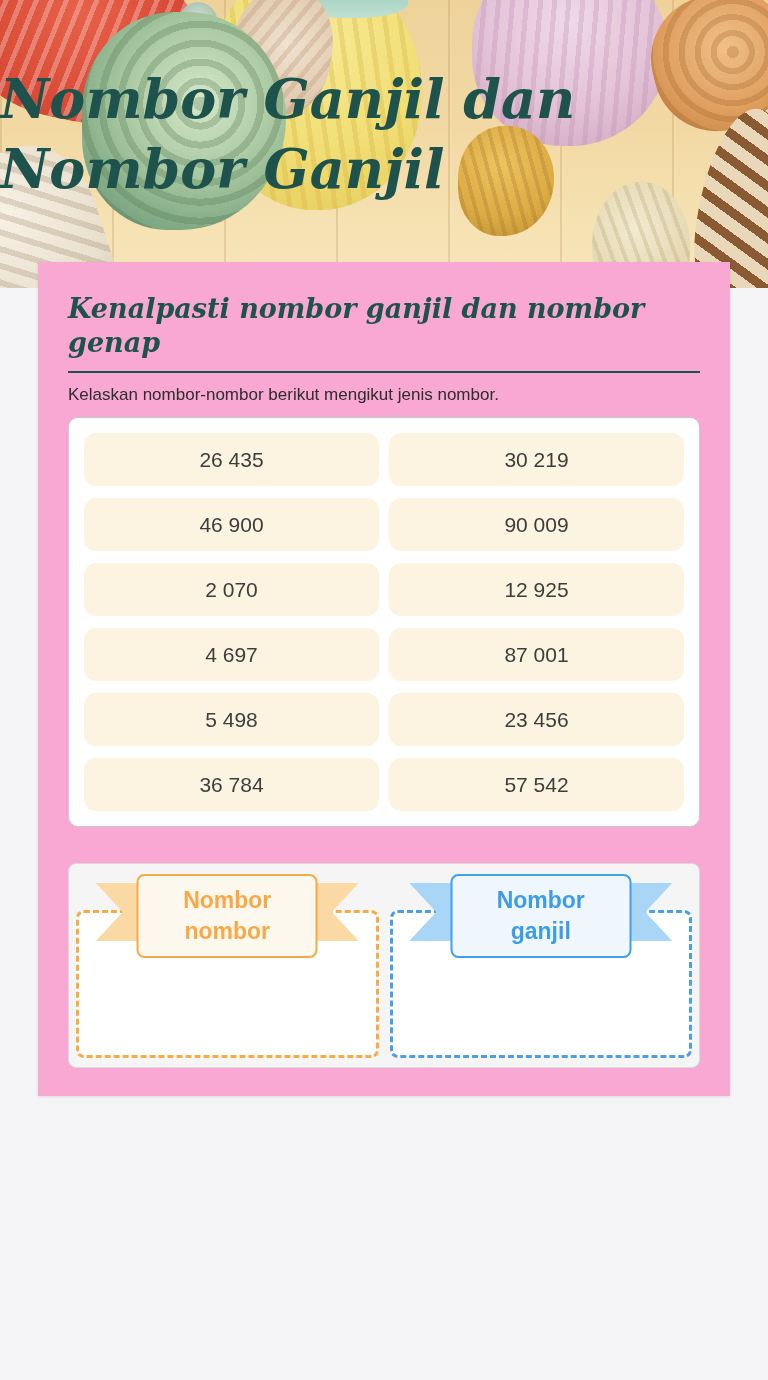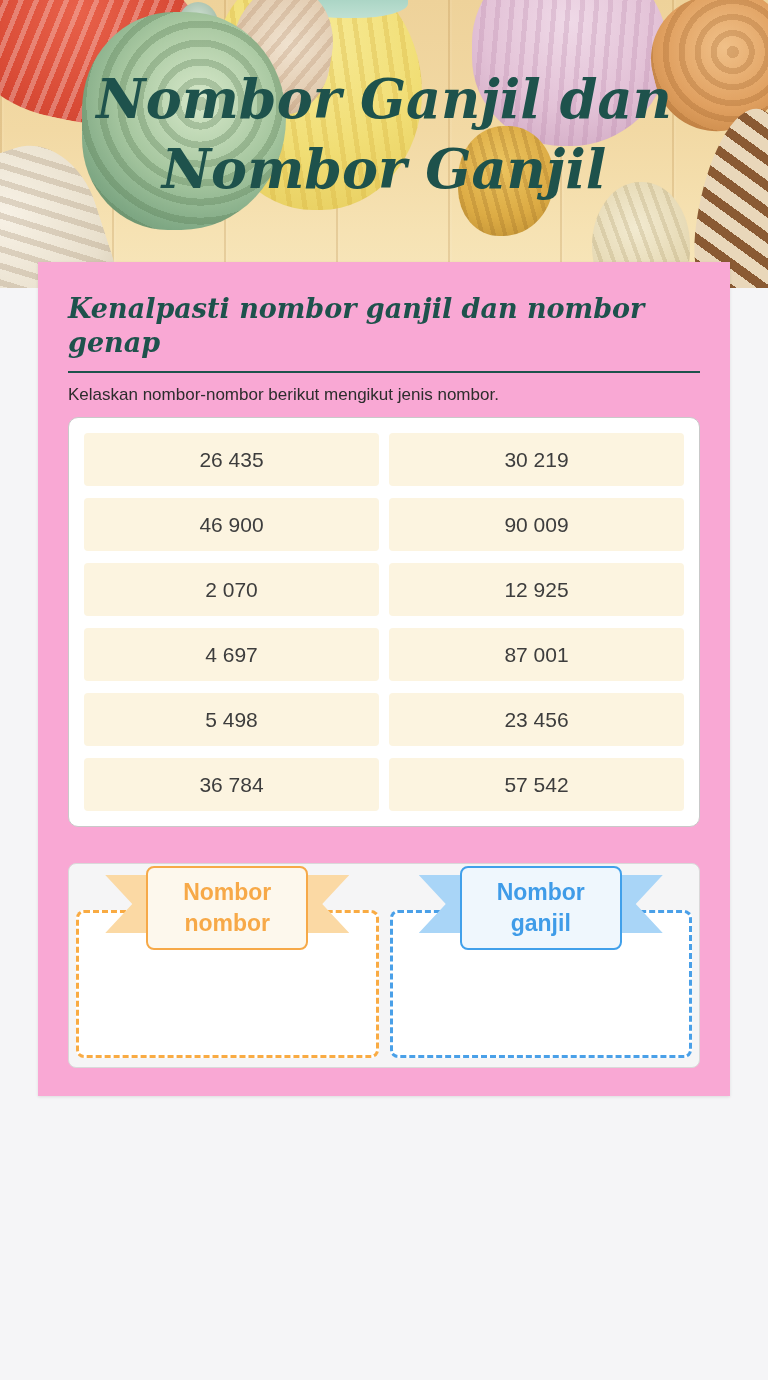--- a/index.html
+++ b/index.html
@@ -95,21 +95,20 @@
   }
   .shell-brown-cone {
     left: 698px; top: 108px; width: 92px; height: 212px;
     background:
       repeating-linear-gradient(28deg, #8a5a33 0 9px, #e9d7ba 9px 21px);
     border-radius: 50% 50% 50% 50% / 58% 58% 42% 42%;
     transform: rotate(8deg);
   }
   .hero-title {
     position: absolute; left: 0; top: 64px; width: 100%; z-index: 3;
-    text-align: center;
     font-family: "DejaVu Serif", serif; font-style: italic; font-weight: 700;
     font-size: 54px; line-height: 70px; color: #1e524c;
   }
 
   
   .card {
     position: relative; z-index: 2;
     width: 692px; margin: -26px auto 0;
     background: #f9a8d4;
     padding: 30px 30px 28px;
@@ -126,21 +125,21 @@
   }
 
   .tiles-panel {
     background: #fff;
     border: 1px solid #c9c9c9; border-radius: 10px;
     padding: 15px;
     display: grid; grid-template-columns: 1fr 1fr; gap: 12px 10px;
     margin-bottom: 36px;
   }
   .tile {
-    height: 53px; border: none; border-radius: 4px;
+    height: 53px; border: none; border-radius: 12px;
     background: #fcf4e0;
     display: flex; align-items: center; justify-content: center;
     font-family: "Liberation Sans", sans-serif;
     font-size: 21px; color: #3d3d3d;
     cursor: grab;
   }
 
   
   .drop-panel {
     background: #f5f5f6;
@@ -150,22 +149,22 @@
   }
   .zone-col { flex: 1; position: relative; padding-top: 46px; }
   .dropzone {
     height: 148px; background: #ffffff;
     border: 3px dashed; border-radius: 8px;
   }
   .zone-genap .dropzone { border-color: #f9ab43; }
   .zone-ganjil .dropzone { border-color: #4aa0e8; }
 
   .ribbon {
-    position: absolute; top: 2px; left: 50%; transform: translateX(-50%);
-    width: 162px; height: 84px; z-index: 2;
+    position: absolute; top: 10px; left: 50%; transform: translateX(-50%);
+    width: 181px; height: 84px; z-index: 2;
   }
   .ribbon-tail {
     position: absolute; top: 9px; width: 45px; height: 58px; z-index: 1;
   }
   .ribbon-tail.left  { left: -41px;  clip-path: polygon(0 0, 100% 0, 100% 100%, 0 100%, 60% 50%); }
   .ribbon-tail.right { right: -41px; clip-path: polygon(0 0, 100% 0, 40% 50%, 100% 100%, 0 100%); }
   .zone-genap  .ribbon-tail { background: #fbd9a4; }
   .zone-ganjil .ribbon-tail { background: #a9d5f7; }
 
   .ribbon-label {

